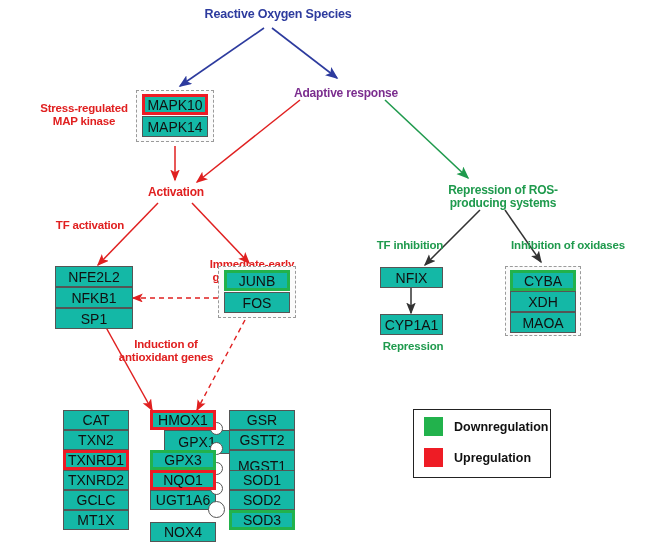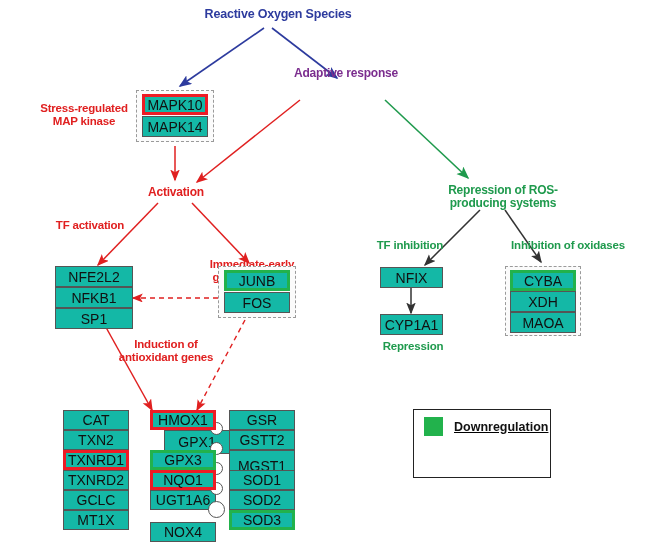--- a/index.html
+++ b/index.html
@@ -26,21 +26,21 @@
   .complex{position:absolute;box-sizing:border-box;
            border:1.1px dashed #9a9a9a;background:#fbfbfb;}
 
   
   .dot{position:absolute;box-sizing:border-box;border:1.3px solid #555;
        border-radius:50%;background:#ffffff;z-index:3;}
 
   
   .legend{position:absolute;box-sizing:border-box;border:1.4px solid #222;
           background:#fff;}
-  .legend-row{position:absolute;display:flex;align-items:center;text-decoration:underline;}
+  .legend-row{position:absolute;display:flex;align-items:center;}
   .swatch{width:19px;height:19px;display:inline-block;}
   .legend-text{font-size:12.5px;font-weight:bold;color:#111;margin-left:11px;}
 </style>
 </head>
 <body>
 
 <div id="canvas">
 
   <svg class="edges" viewBox="0 0 648 558" xmlns="http://www.w3.org/2000/svg">
     <defs>
@@ -82,21 +82,21 @@
 
     <path d="M505,210 L541,262" stroke="#333333" stroke-width="1.5" fill="none" marker-end="url(#ah-black)"></path>
 
     <path d="M411,288 L411,313" stroke="#333333" stroke-width="1.5" fill="none" marker-end="url(#ah-black)"></path>
 
     <path d="M150,509 L204,509" stroke="#555555" stroke-width="1.2" fill="none"></path>
   </svg>
 
   <div class="lbl blue" style="left:188px;top:8px;width:180px;font-size:12.5px;">Reactive Oxygen Species</div>
 
-  <div class="lbl purple" style="left:282px;top:67px;width:128px;font-size:12px;">Adaptive response</div>
+  <div class="lbl purple" style="left:282px;top:87px;width:128px;font-size:12px;">Adaptive response</div>
 
   <div class="lbl red" style="left:28px;top:102px;width:112px;">Stress-regulated
 MAP kinase</div>
 
   <div class="lbl red" style="left:131px;top:186px;width:90px;font-size:12px;">Activation</div>
 
   <div class="lbl red" style="left:38px;top:219px;width:104px;">TF activation</div>
 
   <div class="lbl red" style="left:196px;top:212px;width:112px;margin-top:46px;">Immediate-early
 gene induction</div>
@@ -161,14 +161,18 @@
   <div class="node" style="left:510px;top:291px;width:66px;height:21px;">XDH</div>
   <div class="node" style="left:510px;top:312px;width:66px;height:21px;">MAOA</div>
 
   <div class="legend" style="left:413px;top:409px;width:138px;height:69px;"></div>
 
   <div class="legend-row" style="left:424px;top:417px;">
     <span class="swatch" style="background:#22b24c;"></span>
     <span class="legend-text">Downregulation</span>
   </div>
 
+  <div class="legend-row" style="left:424px;top:448px;">
+    <span class="swatch" style="background:#ee1c25;"></span>
+    <span class="legend-text">Upregulation</span>
+  </div>
 
 </div>
 
 </body></html>

